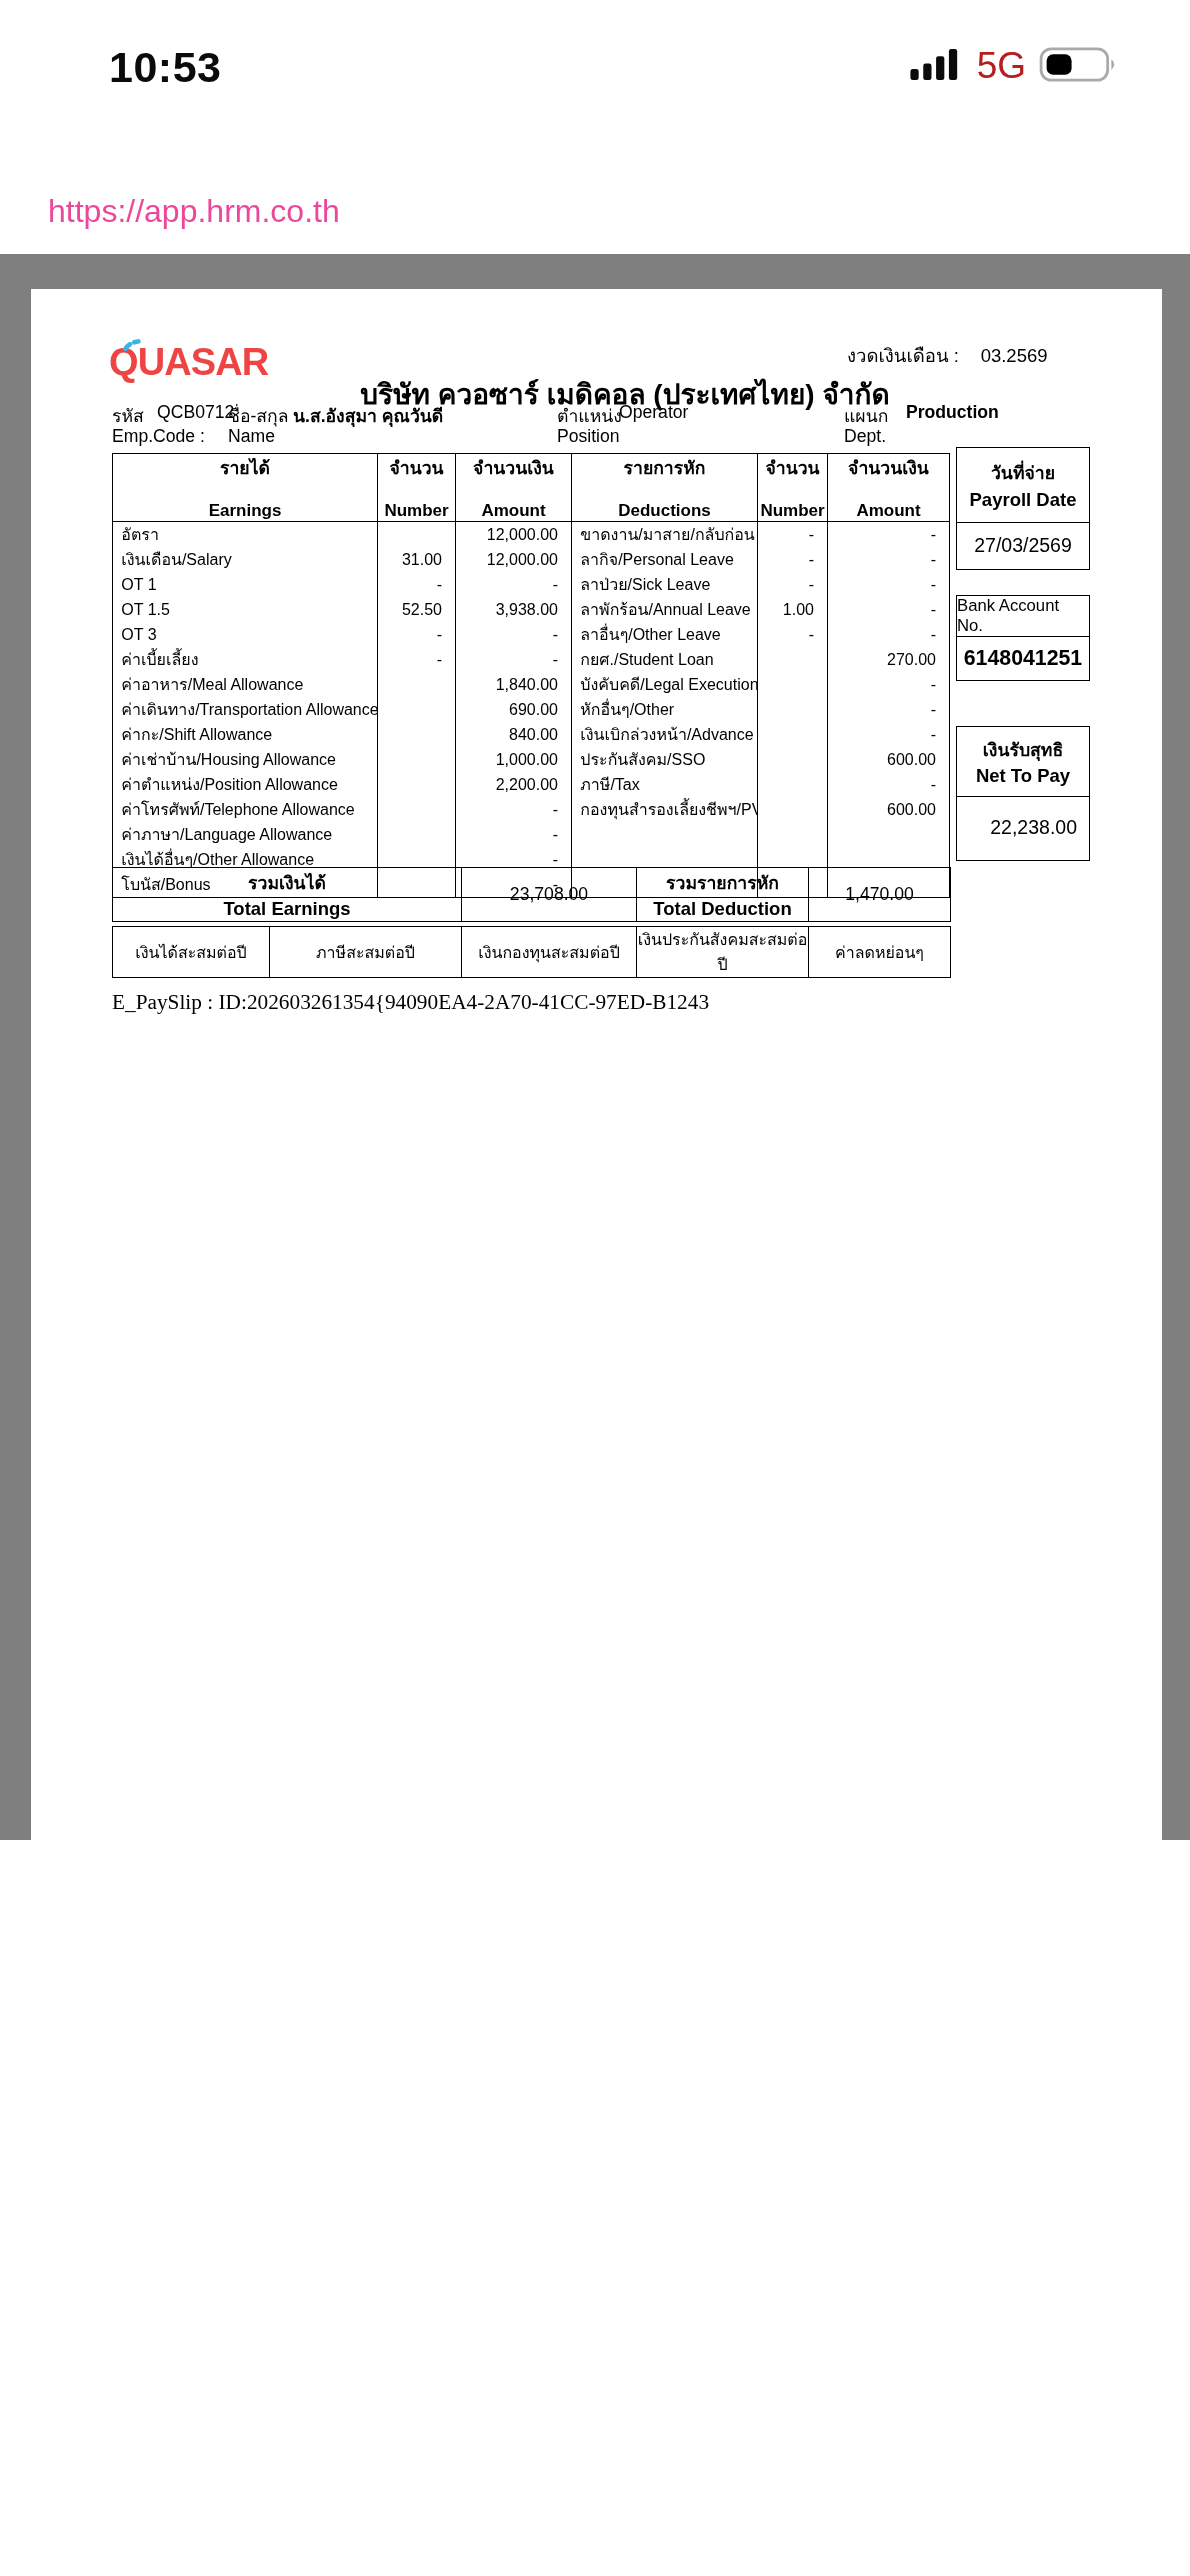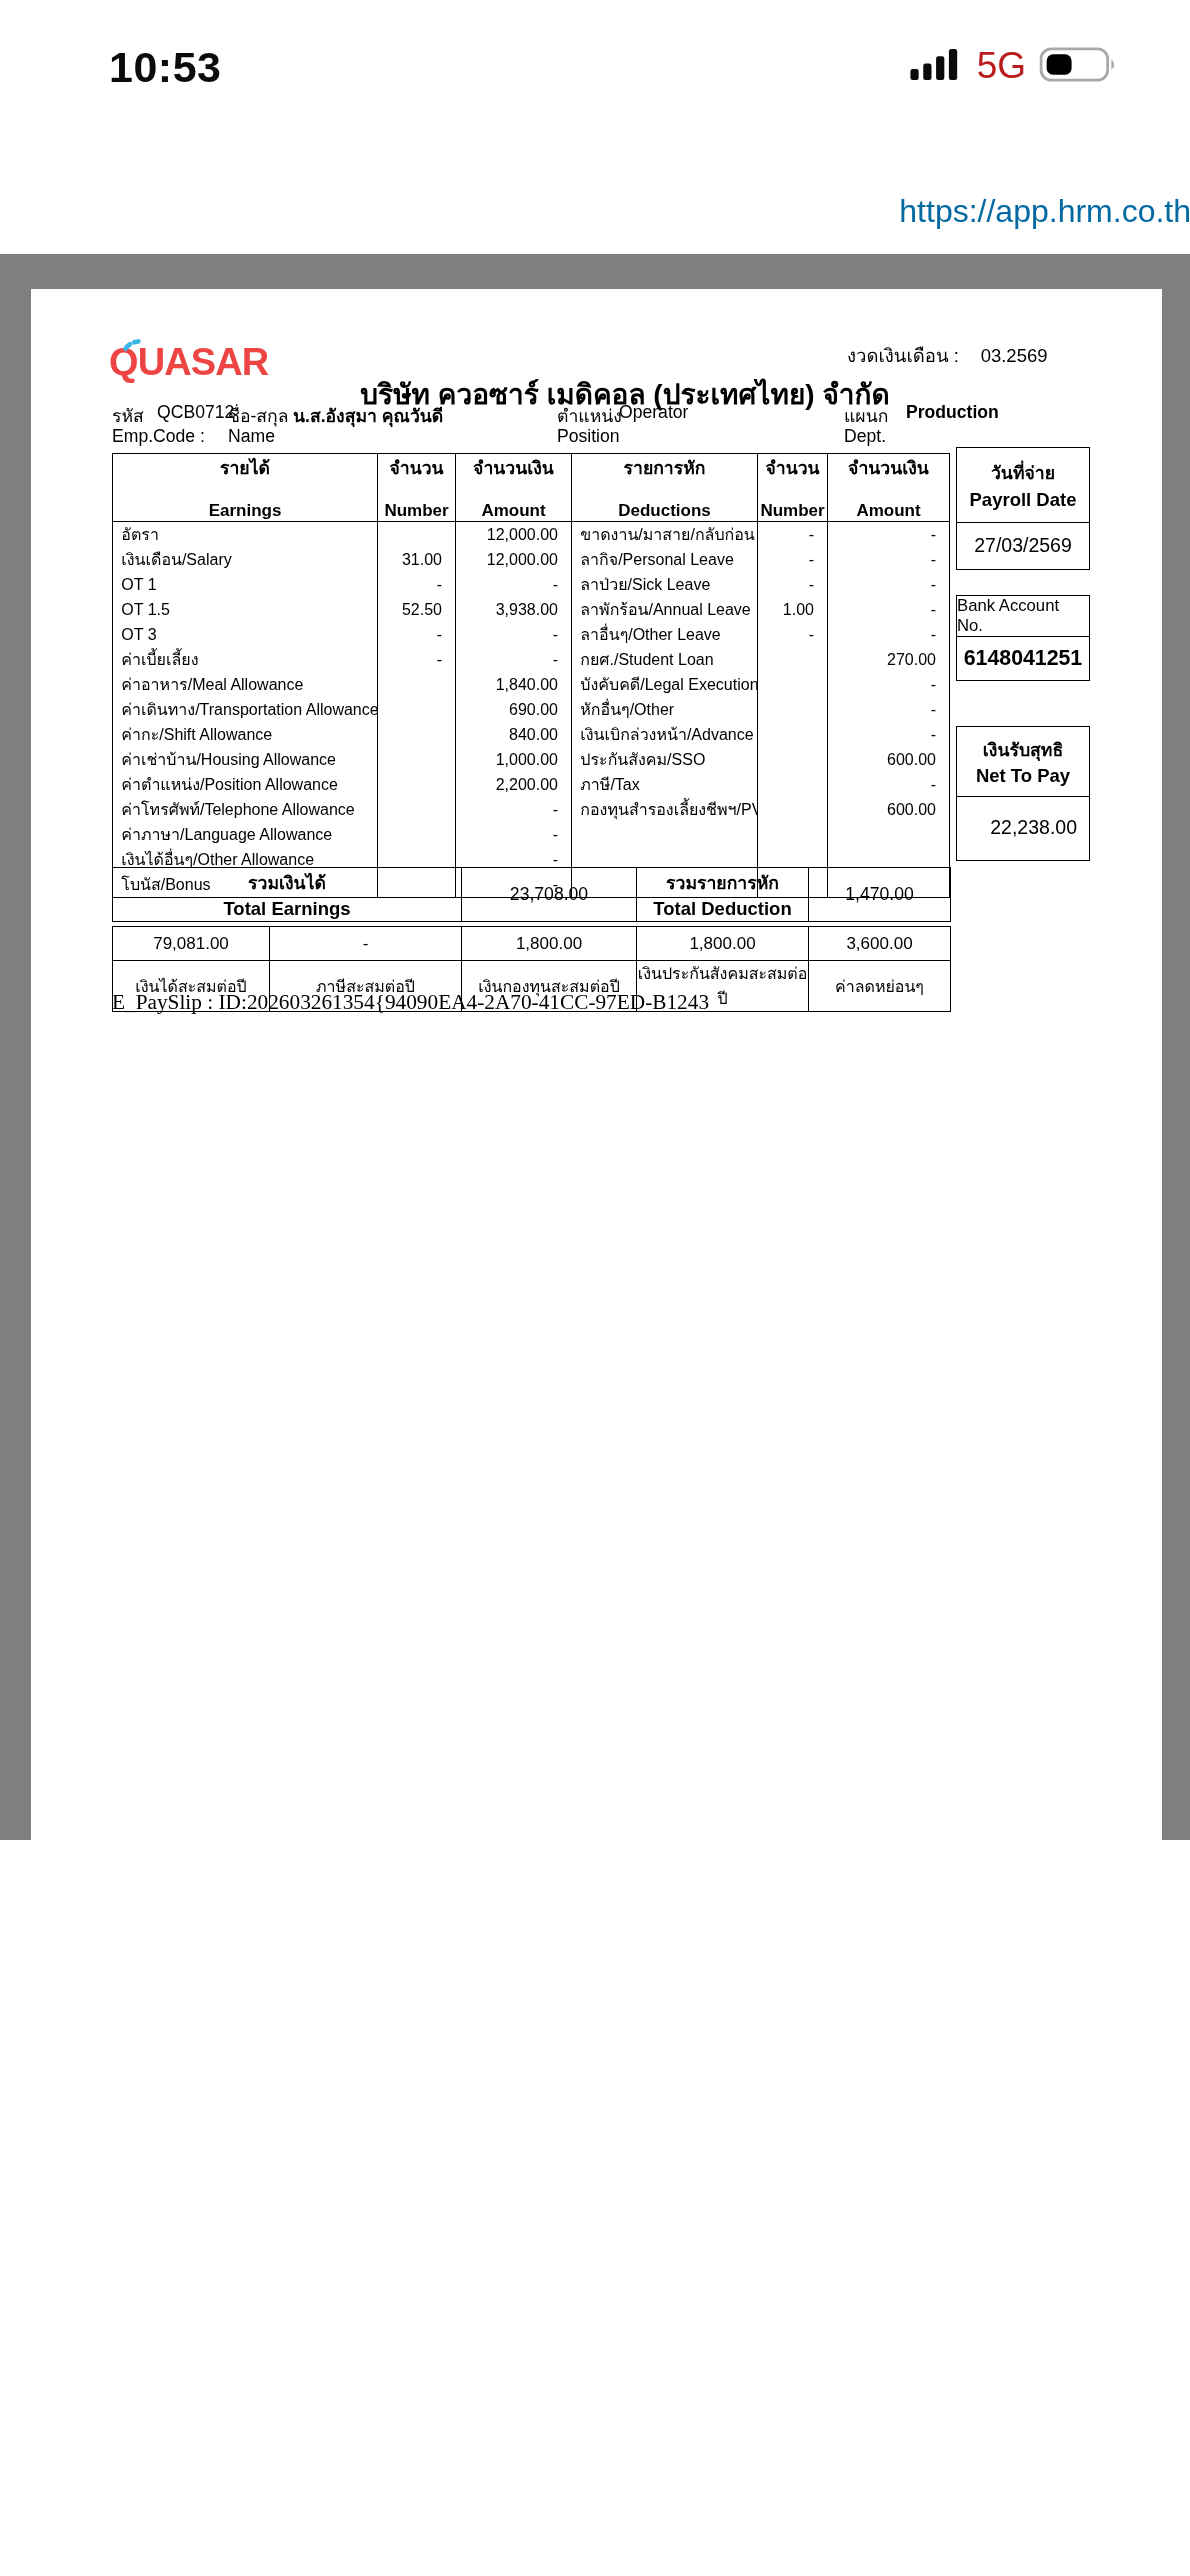--- a/index.html
+++ b/index.html
@@ -7,21 +7,21 @@
   .screen { position:relative; width:1191px; height:1840px; overflow:hidden; background:#ffffff; }
 
   
   .statusbar { position:absolute; left:0; top:0; width:1191px; height:121px; background:#ffffff; }
   .time { position:absolute; left:109px; top:43px; font-size:43px; font-weight:600; color:#0b0b0c; letter-spacing:0.5px; }
   .status-right { position:absolute; right:72px; top:45px; display:flex; align-items:center; gap:13px; }
   .net-label { font-size:37px; font-weight:500; color:#b91c1c; }
 
   
   .urlbar { position:absolute; left:0; top:121px; width:1191px; height:134px; background:#ffffff; }
-  .url-text { position:absolute; left:0; top:72px; width:100%; text-align:right; font-size:32px; color:#0369a1; }
+  .url-text { position:absolute; left:0; top:72px; width:100%; text-align:left; font-size:32px; color:#ec4899;padding-left:48px; }
   .close-btn { position:absolute; left:1087px; top:165px; width:52px; height:52px; display:flex; align-items:center; justify-content:center; cursor:pointer; }
 
   
   .backdrop { position:absolute; left:0; top:254px; width:1191px; height:2090px; background:#7f7f7f; }
 
   
   .card { position:absolute; left:31px; top:35px; width:1131px; height:1595px; background:#ffffff; color:#000; }
 
   .logo { position:absolute; left:78px; top:52px; width:204px; height:52px; }
   .logo-text { font-size:38px; font-weight:bold; color:#ef4444; letter-spacing:-0.9px; }
@@ -339,27 +339,20 @@
 
       <table class="ytd-table">
         <colgroup>
             <col style="width:157px">
             <col style="width:192px">
             <col style="width:175px">
             <col style="width:172px">
             <col style="width:142px">
           </colgroup>
         <tbody>
-            <tr class="ytd-values">
-          <td>79,081.00</td>
-          <td class="vline">-</td>
-          <td class="vline">1,800.00</td>
-          <td class="vline">1,800.00</td>
-          <td class="vline">3,600.00</td>
-        </tr>
         <tr class="ytd-labels">
           <td>เงินได้สะสมต่อปี</td>
           <td class="vline">ภาษีสะสมต่อปี</td>
           <td class="vline">เงินกองทุนสะสมต่อปี</td>
           <td class="vline">เงินประกันสังคมสะสมต่อปี</td>
           <td class="vline">ค่าลดหย่อนๆ</td>
         </tr>
       </tbody>
         </table>
 

